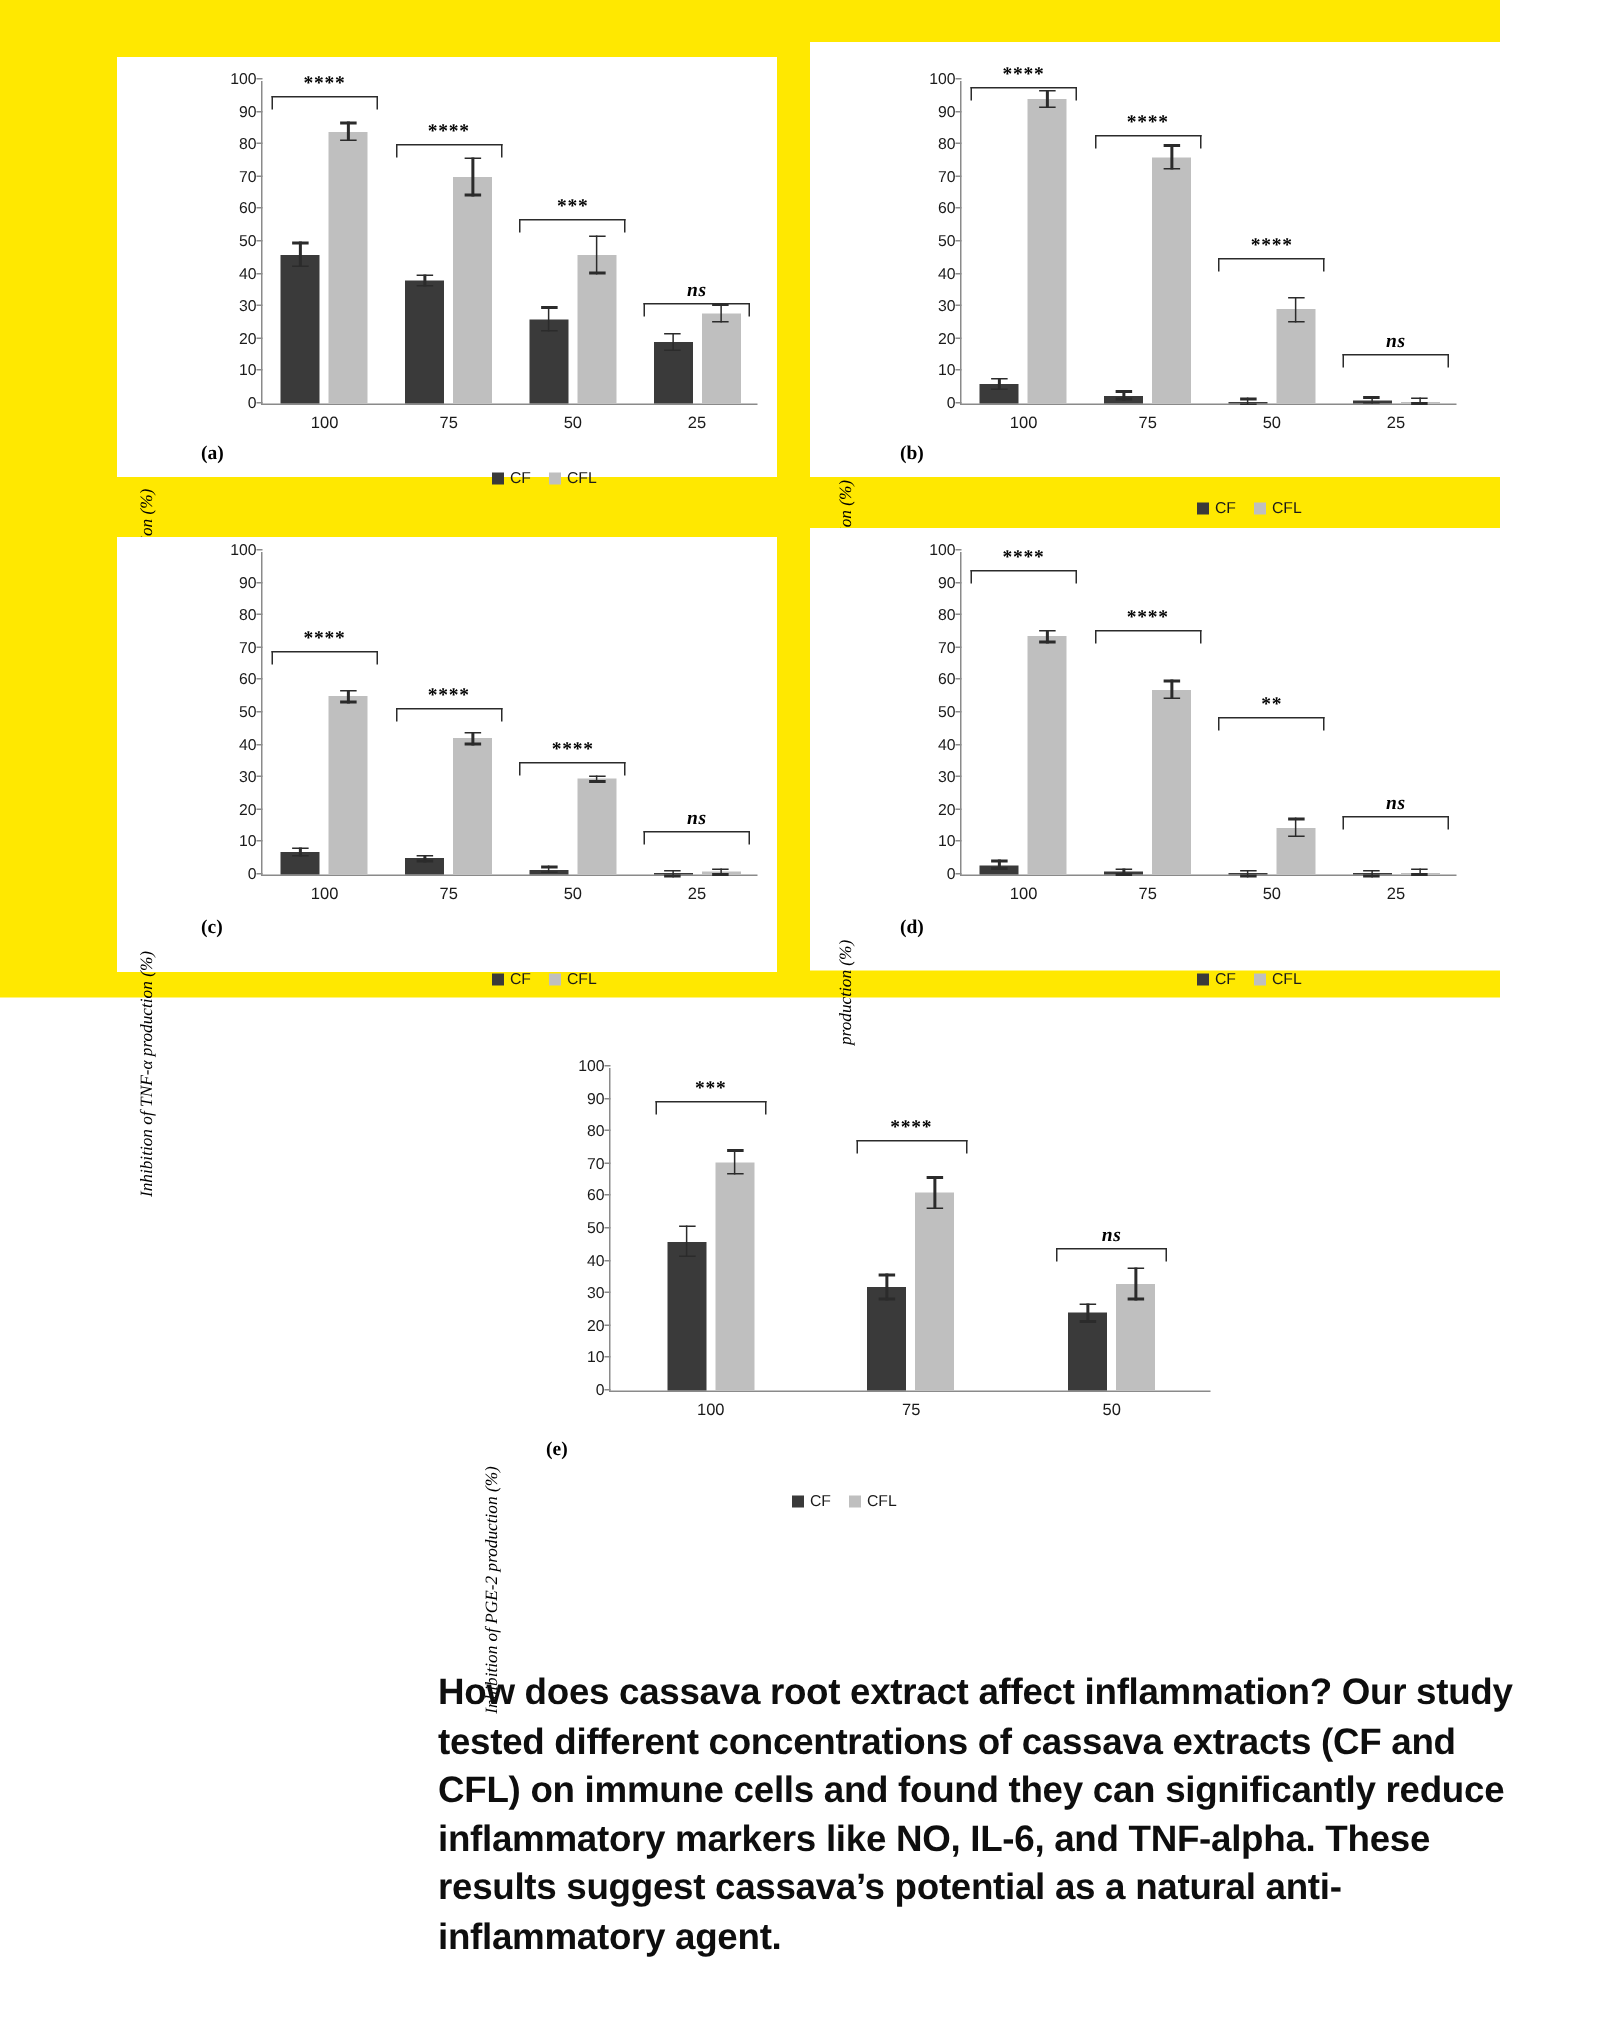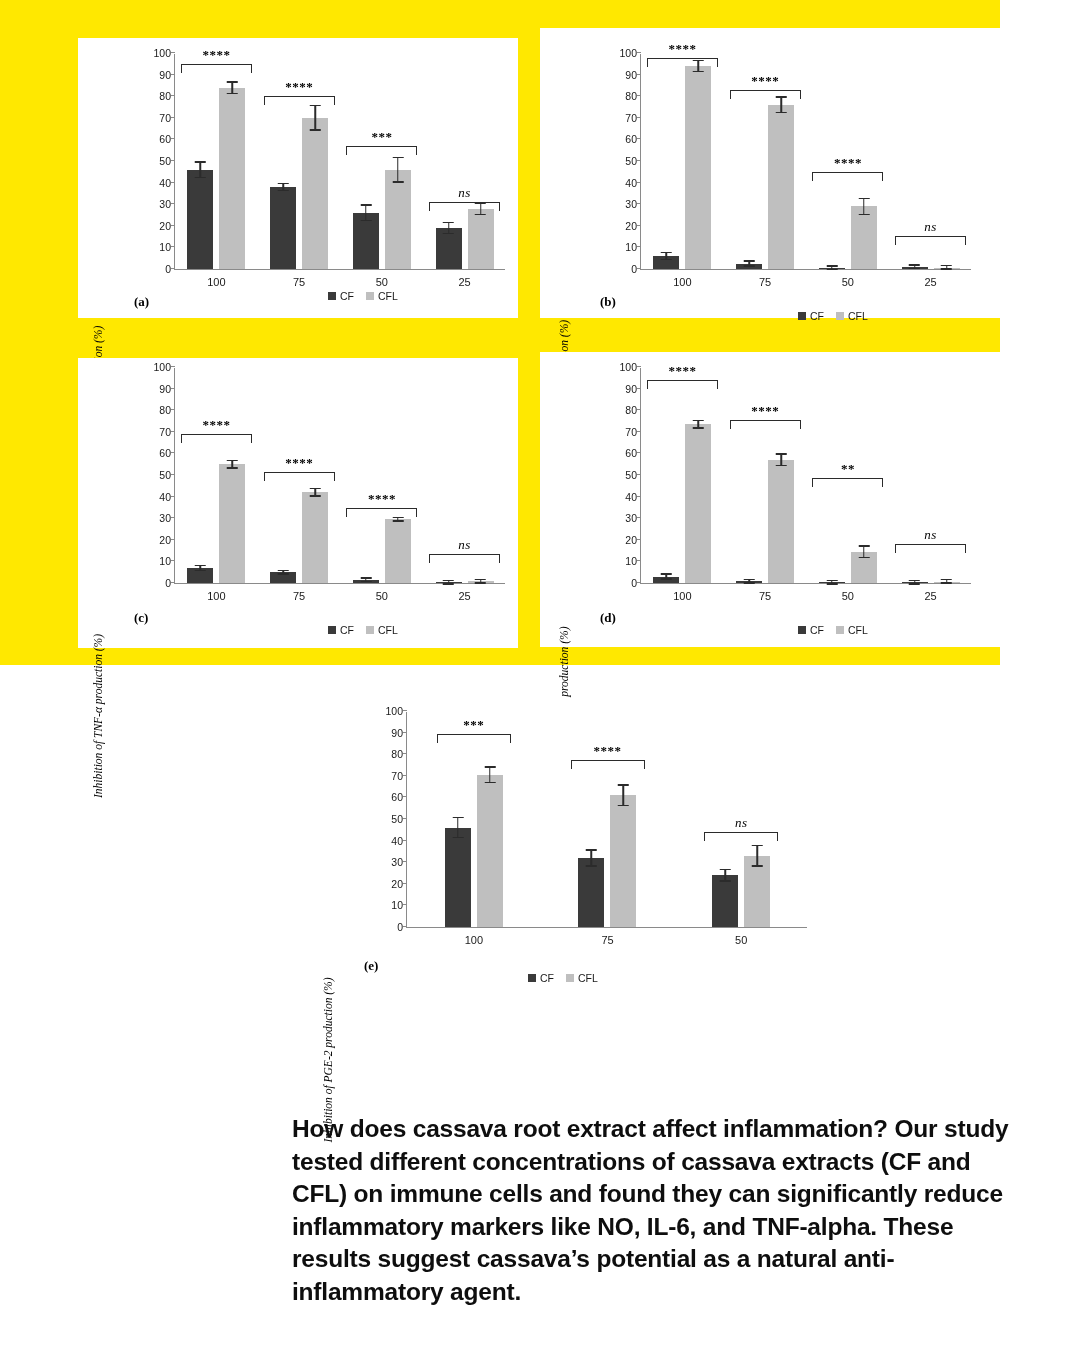--- a/index.html
+++ b/index.html
@@ -68,34 +68,34 @@
     font-size:11px;color:#1a1a1a;text-align:center;
     transform:translateX(-50%);
   }
   .sig{
     position:absolute;
     font-family:"Liberation Serif", serif;
     font-size:13px;font-weight:bold;color:#000;
     text-align:center;transform:translateX(-50%);
     letter-spacing:0.5px;
   }
-  .sig.ns{font-style:italic;font-weight:normal;font-size:13px;}
+  .sig.ns{font-style:italic;font-weight:bold;font-size:13px;}
   .bracket{
     position:absolute;
     border-top:1.4px solid #2b2b2b;
     border-left:1.4px solid #2b2b2b;
     border-right:1.4px solid #2b2b2b;
     height:9px;
     box-sizing:border-box;
   }
   .legend{
     position:absolute;display:flex;gap:12px;align-items:center;
     font-size:10.5px;color:#1a1a1a;
   }
-  .legend .item{display:flex;align-items:center;gap:4px;}
+  .legend .item{display:flex;align-items:center;gap:4px;margin-top:23px;}
   .swatch{width:8px;height:8px;display:inline-block;}
   .sw-cf{background:#3a3a3a;}
   .sw-cfl{background:#bfbfbf;}
   .panel-tag{
     position:absolute;
     font-family:"Liberation Serif", serif;
     font-weight:bold;font-size:13px;color:#000;
   }
 
   

